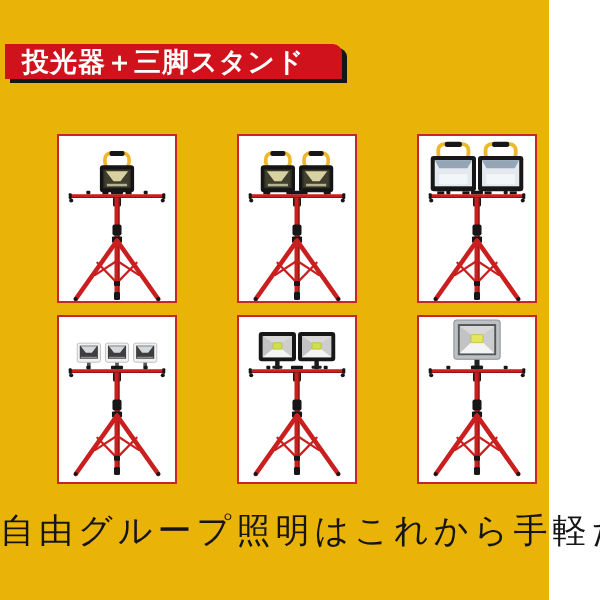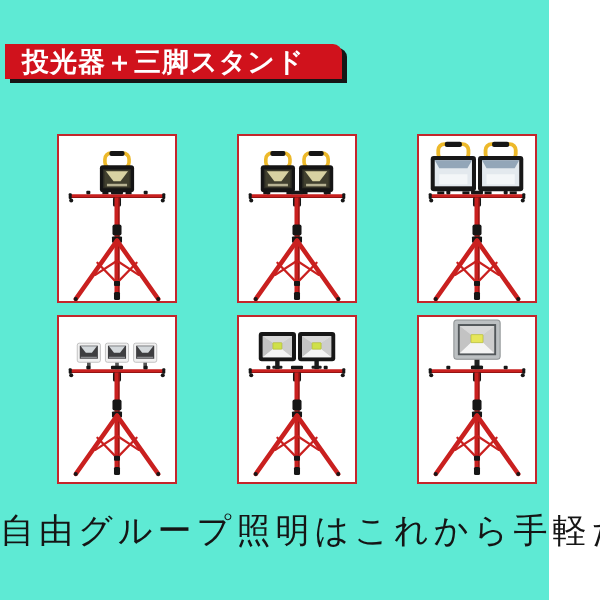--- a/index.html
+++ b/index.html
@@ -1,21 +1,21 @@
 <!DOCTYPE html>
 <html><head>
 <meta charset="utf-8">
 <style>
   html,body{margin:0;padding:0;}
   body{
     width:600px;height:600px;background:#ffffff;overflow:hidden;
     font-family:"DejaVu Sans","Liberation Sans",sans-serif;
     position:relative;
   }
-  .canvas{position:absolute;left:0;top:0;width:549px;height:600px;background:#5eead4;}
+  .canvas{position:absolute;left:0;top:0;width:549px;height:600px;background:#eab308;}
 
   
   .banner{
     position:absolute;left:5px;top:44px;width:337px;height:35px;
     border-radius:0 9px 0 0;
     display:flex;align-items:center;
     box-shadow:5px 4px 0 0 #161616;
   }
   .banner-label{
     font-size:27px;font-weight:bold;letter-spacing:1px;

